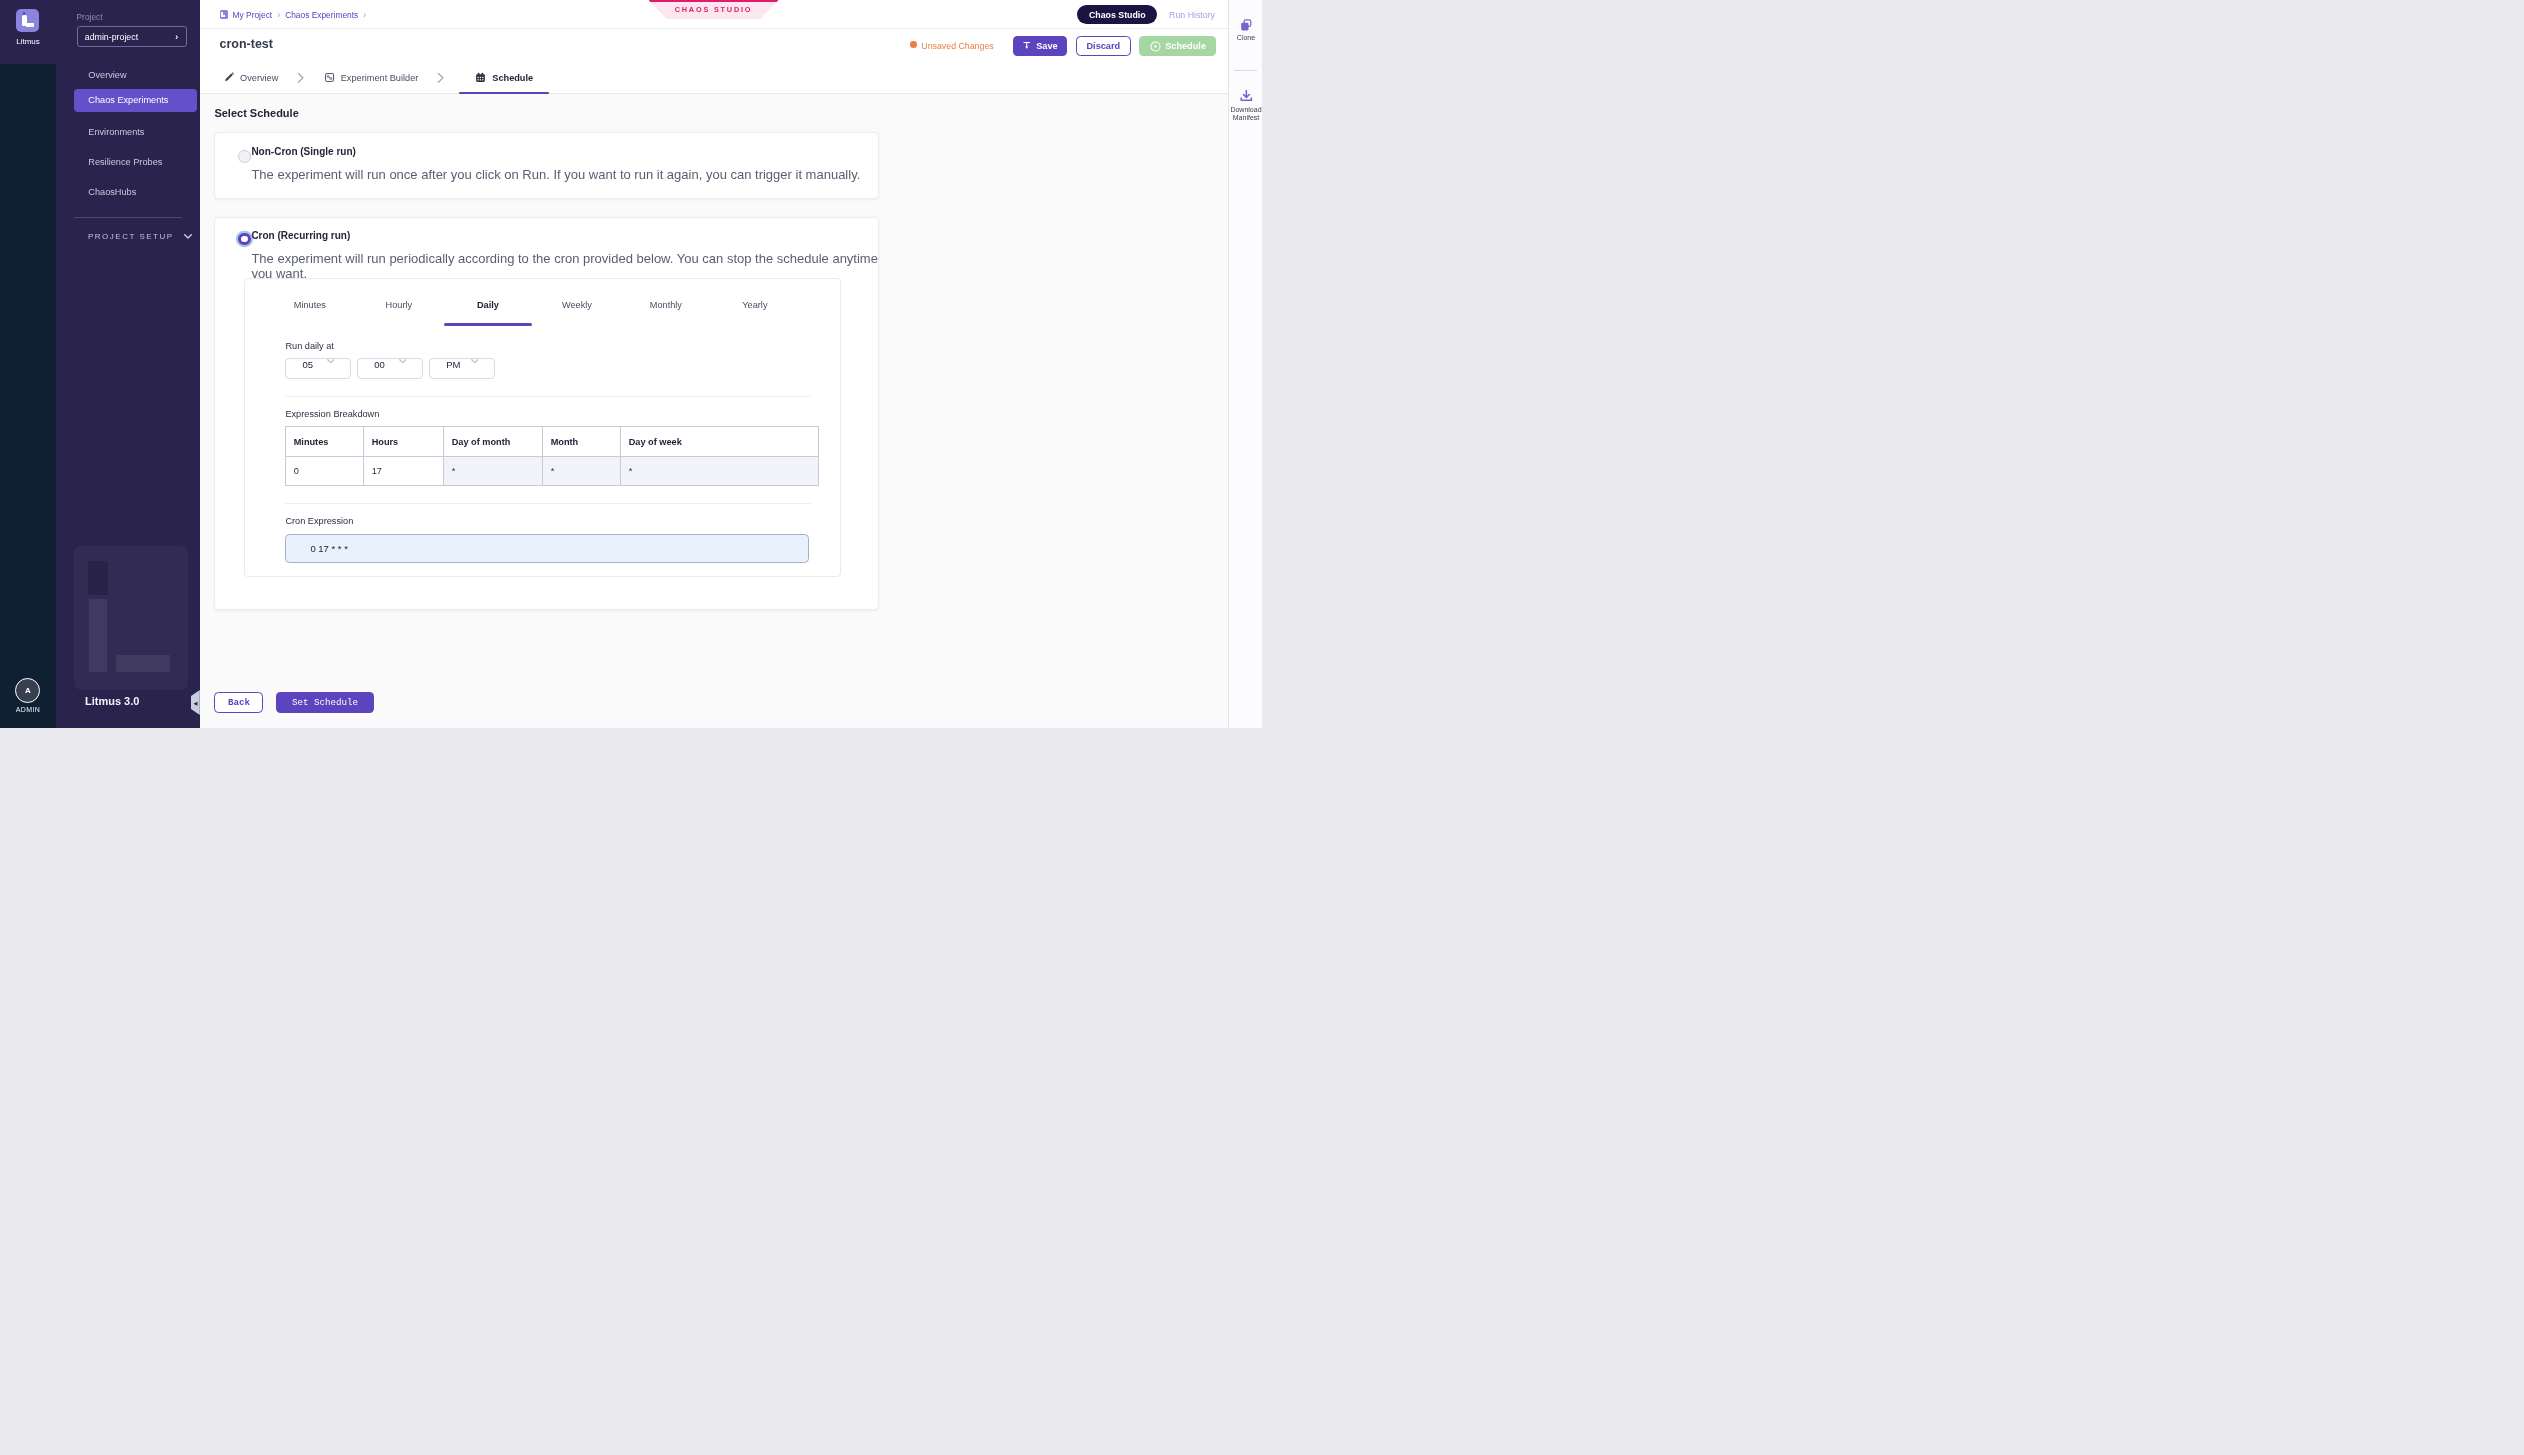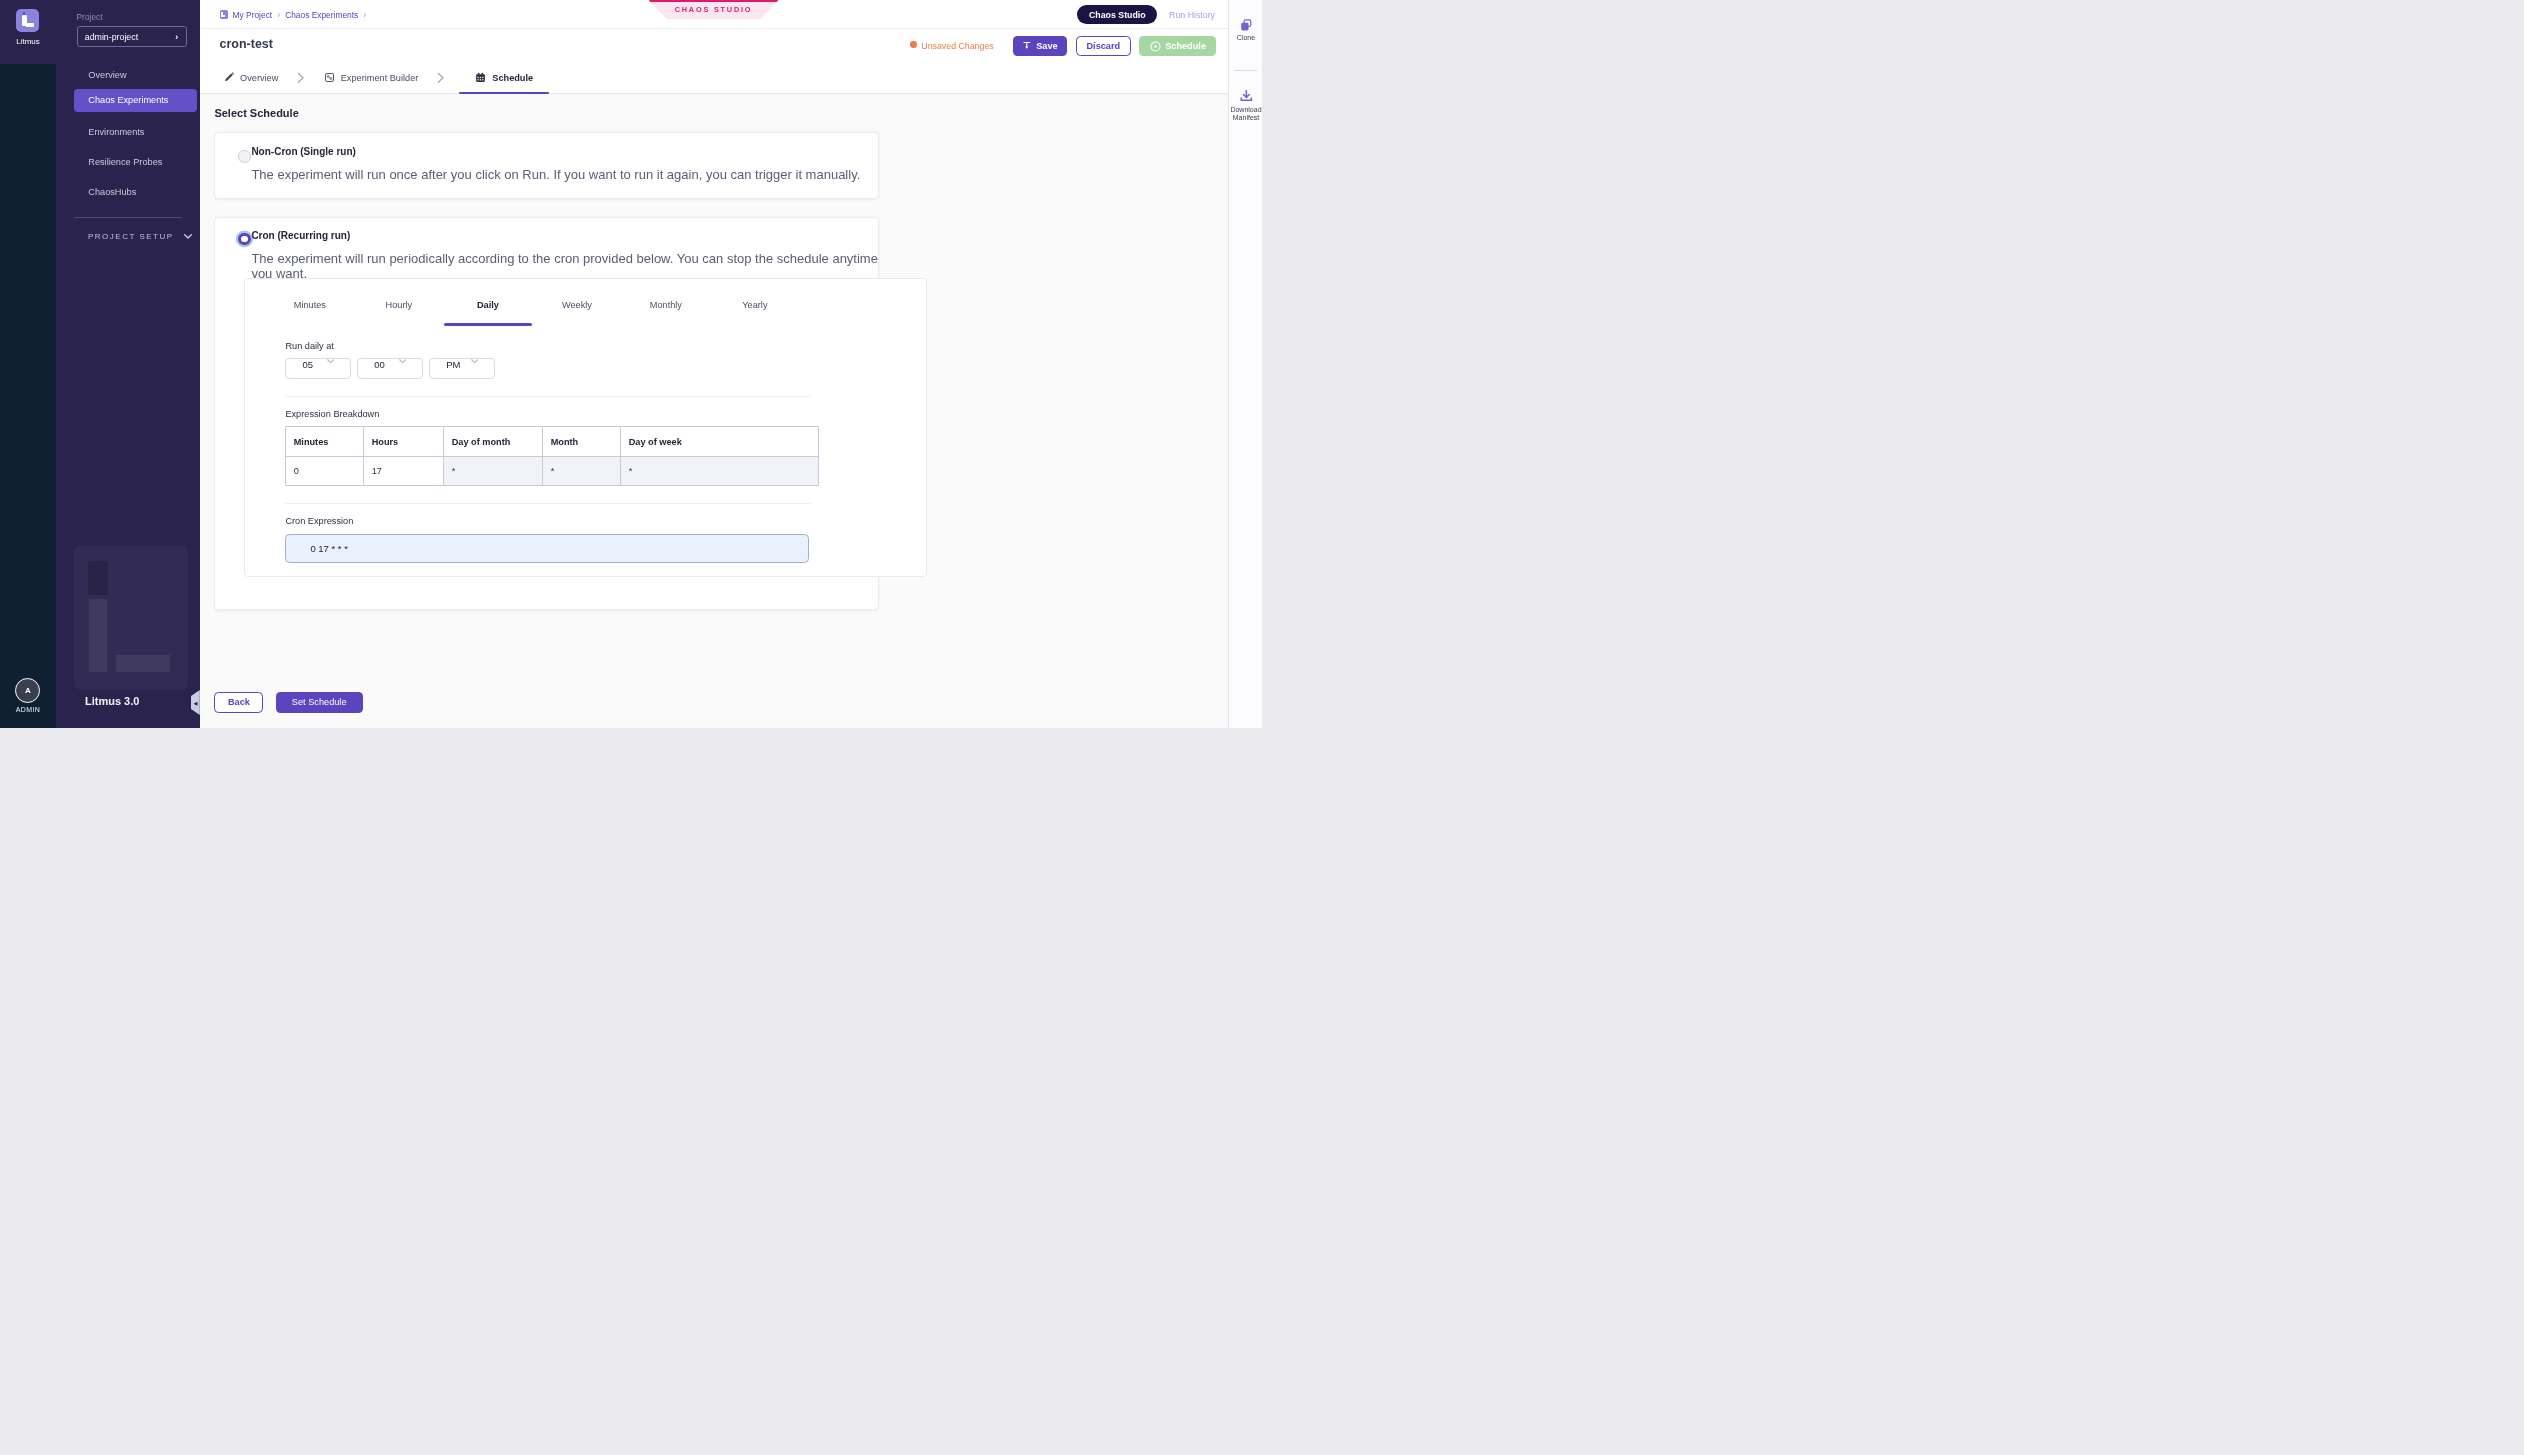--- a/index.html
+++ b/index.html
@@ -74,37 +74,37 @@
   .section-heading { position:absolute; left:15.4px; top:11.7px; font-size:11px; font-weight:bold; color:#23263a; }
   .card { position:absolute; left:15.4px; width:665px; background:#fff; border:0.7px solid #ececf2; border-radius:4.4px; box-shadow:0 0.7px 2.2px rgba(40,40,70,.06); }
   .card1 { top:37px; height:67px; }
   .card2 { top:122px; height:393px; }
   .radio { position:absolute; left:23px; width:12.5px; height:12.5px; border-radius:50%; background:#f2f2f6; border:0.7px solid #cdced9; cursor:pointer; }
   .radio.checked { background:#fff; border:3.7px solid #5b44bd; box-shadow:0 0 0 2.2px #aac4e8; }
   .opt-title { position:absolute; left:36px; font-size:10px; font-weight:bold; color:#23263a; }
   .opt-desc { position:absolute; left:36px; font-size:13px; color:#5a5e72; }
 
   
-  .inner-box { position:absolute; left:29px; top:60px; width:683px; height:299px; border:0.7px solid #e9e9f1; border-radius:3.7px; background:#fff; }
+  .inner-box { position:absolute; left:29px; top:60px; width:597px; height:299px; border:0.7px solid #e9e9f1; border-radius:3.7px; background:#fff; }
   .freq-tabs { position:absolute; left:20px; top:5.9px; display:flex; }
   .freq-tab { width:89px; height:41px; display:flex; align-items:center; justify-content:center; font-size:9.2px; color:#4a4e60; cursor:pointer; position:relative; }
   .freq-tab.active { font-weight:bold; color:#1d2030; }
   .freq-tab.active:after { content:""; position:absolute; left:0.7px; right:0.7px; bottom:0; height:2.9px; background:#5b44bd; border-radius:1.5px; }
   .field-label { position:absolute; left:40px; font-size:9.2px; color:#2c3042; }
   .selects { position:absolute; left:40px; top:79px; display:flex; gap:5.9px; }
   .sel { width:66px; height:21px; border:0.7px solid #d9dae4; border-radius:3.7px; background:#fff; display:flex; padding:0 16px; font-size:9.5px; color:#23263a; cursor:pointer; }
   .sel svg { margin-left:auto; }
   .ibox-hr { position:absolute; left:40px; width:526px; height:0.7px; background:#ededf2; }
   .xtable { position:absolute; left:40px; top:147px; border-collapse:collapse; }
   .xtable th, .xtable td { border:0.7px solid #c9cad8; font-size:9.2px; text-align:left; padding:0 0 0 7.3px; }
   .xtable th { height:30px; color:#23263a; font-weight:bold; background:#fff; }
   .xtable td { height:29px; color:#2c3042; }
   .xtable td.star { background:#f2f2f9; }
   .cron-input { position:absolute; left:40px; top:255px; width:524px; height:29px; background:#e9f2fc; border:0.7px solid #a9aec8; border-radius:4.4px; font-size:9.5px; color:#23263a; padding:0 24px; font-family:inherit; }
-  .footer-btns { position:absolute; left:15.4px; top:597px; display:flex; gap:12.5px; }
+  .footer-btns { position:absolute; left:15.4px; top:597px; display:flex; gap:12.5px;font-family:Liberation Mono, monospace; }
   .btn-back { background:#fff; color:#5b44bd; border:1.1px solid #5b44bd; padding:0 12.5px; height:20.5px; }
   .btn-set { background:#5b44bd; color:#fff; padding:0 16px; height:20.5px; font-weight:normal; }
 
   
   .rrail { position:absolute; right:0; top:0; width:34px; height:728px; background:#fcfcfe; border-left:0.7px solid #e3e4ee; z-index:5; }
   .rrail-item { position:absolute; left:0; width:34px; text-align:center; cursor:pointer; }
   .rrail-label { font-size:7px; color:#3c4052; line-height:1.15; }
   .rrail-div { position:absolute; left:5.1px; right:5.1px; top:70px; height:0.7px; background:#d9dae6; }
 
   .icon { display:inline-flex; }

